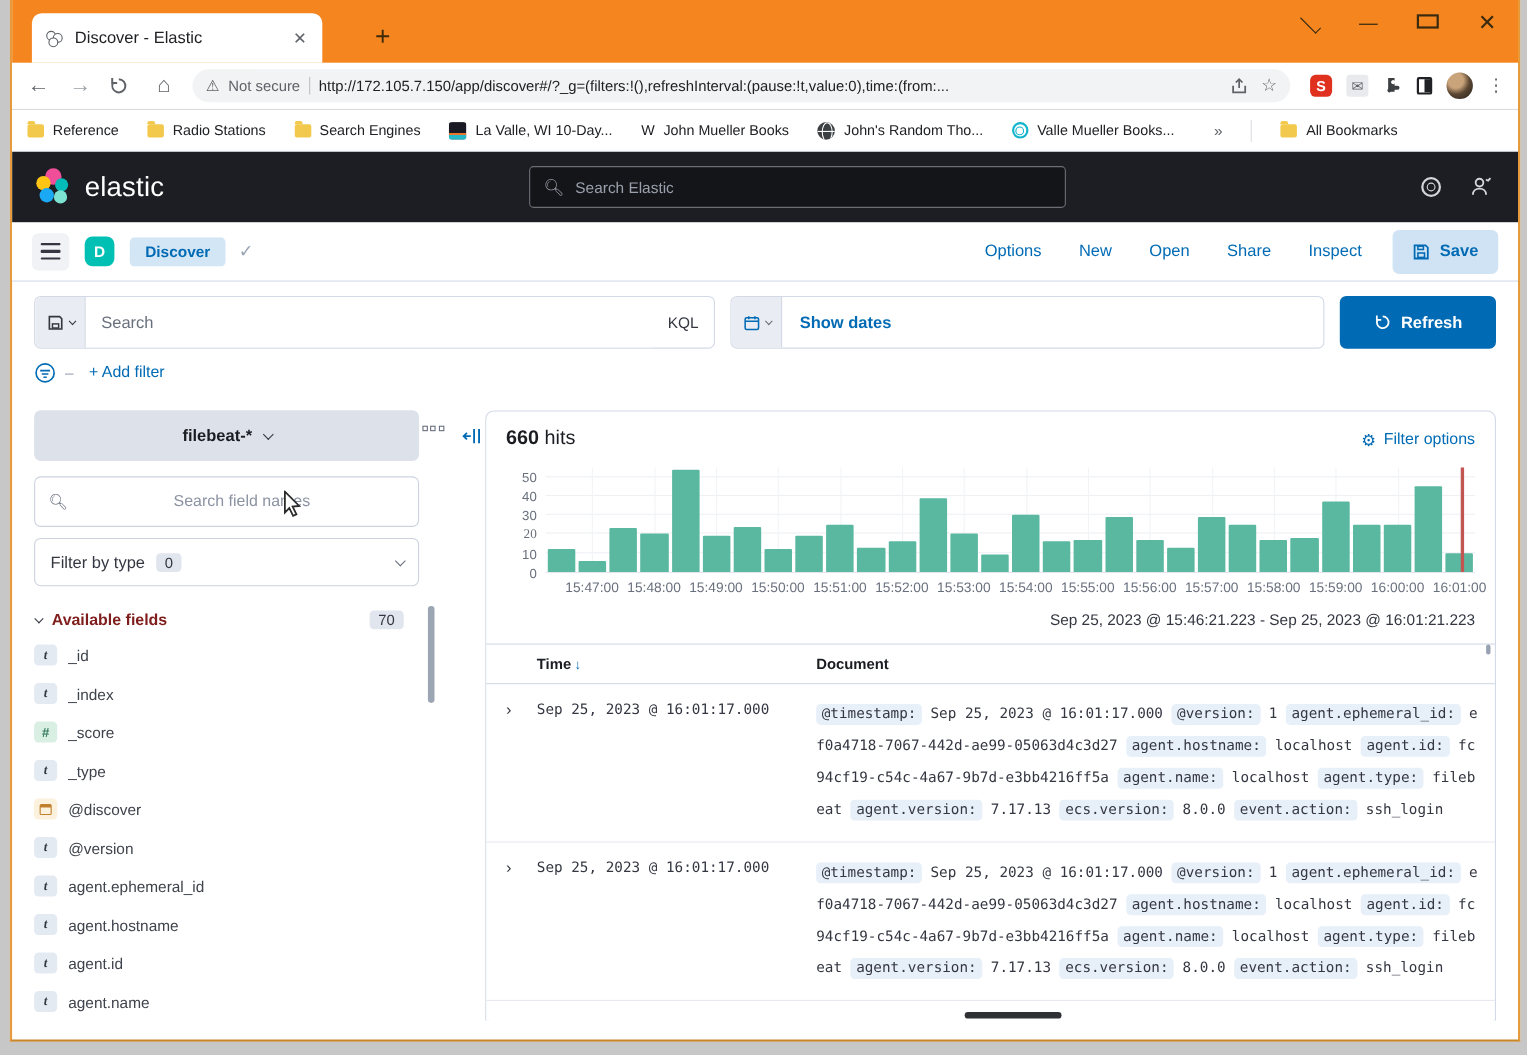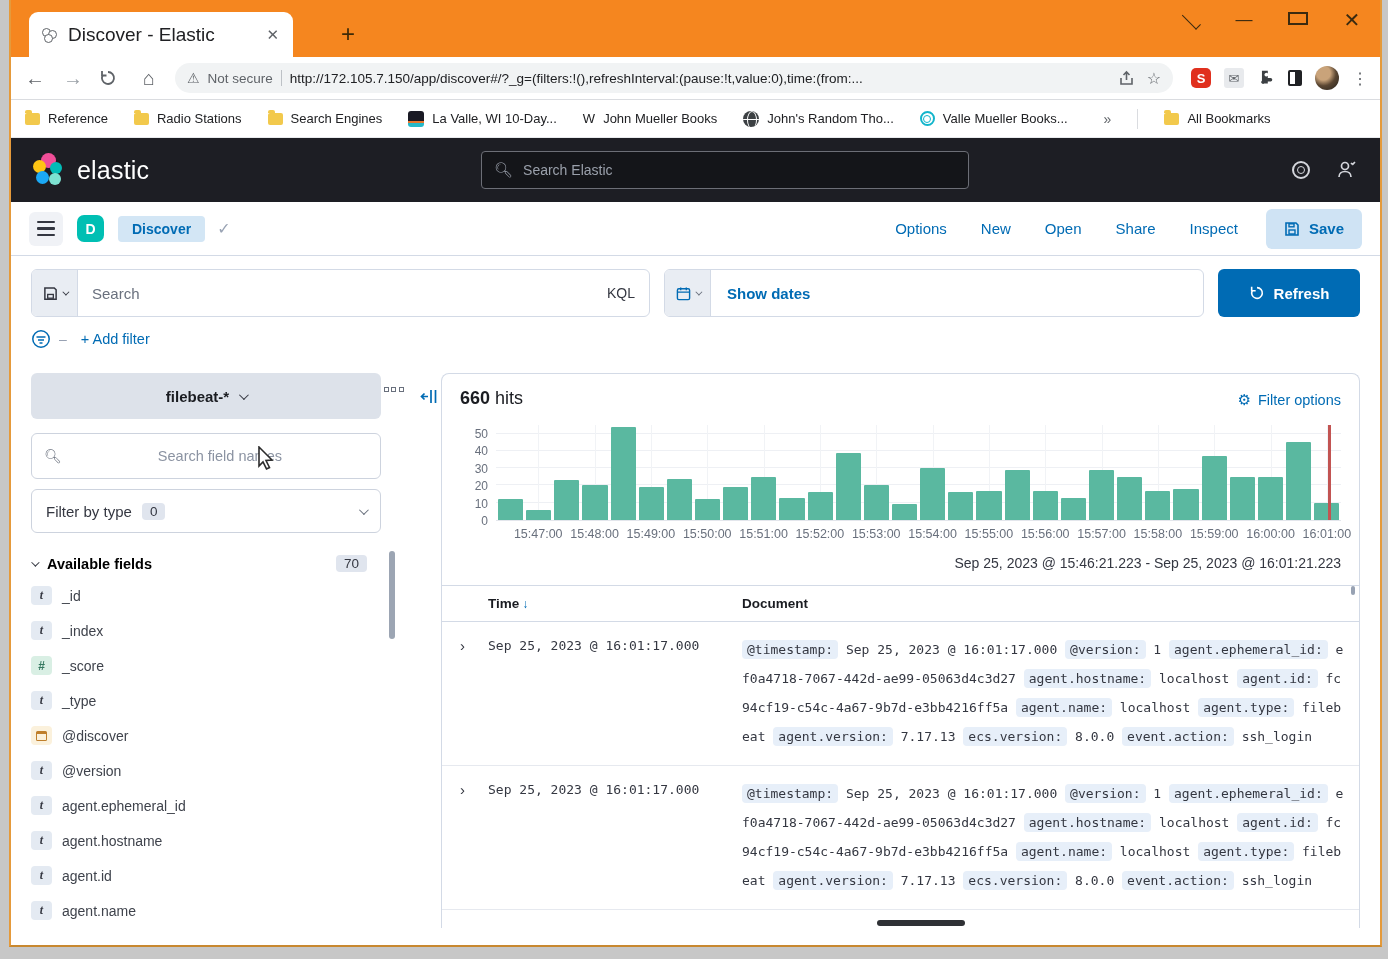--- a/index.html
+++ b/index.html
@@ -5,21 +5,21 @@
   * { box-sizing: border-box; margin: 0; padding: 0; }
   html,body { width:1388px; height:959px; overflow:hidden; background:#c7c7c7;
     font-family:"Liberation Sans", sans-serif; font-size:14px; color:#343741; }
   .window { position:absolute; left:9px; top:0; width:1373px; height:947px;
     border-left:2px solid #e59a3b; border-right:2px solid #e59a3b; border-bottom:2px solid #c8882f;
     background:#fff; overflow:hidden; }
   
   .titlebar { height:57px; background:#f5861f; position:relative; }
   .tab { position:absolute; left:18px; top:12px; width:264px; height:45px; background:#fff;
     border-radius:9px 9px 0 0; display:flex; align-items:center; padding:0 10px 0 12px; }
-  .tab-title { flex:1; font-size:19px; color:#202124; white-space:nowrap; overflow:hidden; }
+  .tab-title { flex:1; font-size:15px; color:#202124; white-space:nowrap; overflow:hidden; }
   .tab-close { color:#5f6368; font-size:15px; cursor:default; padding:0 4px; }
   .favicon { width:18px; height:18px; position:relative; margin-right:9px; }
   .favicon i { position:absolute; border:1.6px solid #5f6368; border-radius:50%; background:#fff; }
   .favicon i:nth-child(1){ width:9px; height:9px; left:1px; top:2px; }
   .favicon i:nth-child(2){ width:9px; height:9px; left:7px; top:4px; }
   .favicon i:nth-child(3){ width:9px; height:9px; left:3px; top:8px; }
   .newtab { position:absolute; left:330px; top:20px; color:#3d2a07; font-size:24px; font-weight:400; }
   .wincontrols { position:absolute; right:18px; top:8px; display:flex; gap:34px; align-items:center;
     color:#3a2a10; font-size:17px; }
   .wincontrols span { width:20px; text-align:center; }
@@ -126,21 +126,21 @@
   .fsearch { margin-top:14px; height:46px; border:1px solid #cdd3de; border-radius:6px; display:flex;
     align-items:center; padding:0 12px; gap:10px; color:#69707d; background:#fff; }
   .fsearch input { border:0; outline:none; flex:1; font-size:14.5px; color:#343741;
     font-family:"Liberation Sans", sans-serif;text-align:center; }
   .fsearch input::placeholder { color:#8b93a2; }
   .ftype { margin-top:10px; height:44px; border:1px solid #cdd3de; border-radius:6px; display:flex;
     align-items:center; padding:0 14px; gap:10px; color:#343741; font-size:15px; }
   .cntbadge { background:#e0e5ee; border-radius:4px; padding:1px 8px; font-size:13.5px; color:#343741; }
   .ftype .chev { margin-left:auto; color:#69707d; }
   .avail { margin-top:22px; display:flex; align-items:center; gap:10px; }
-  .avail b { font-size:14.5px; color:#000000; }
+  .avail b { font-size:14.5px; color:#7f1d1d; }
   .avail .cntbadge { margin-left:auto; margin-right:14px; }
   .field-list { margin-top:6px; }
   .field-row { display:flex; align-items:center; gap:10px; height:35px; }
   .fbadge { width:21px; height:19px; border-radius:4px; display:flex; align-items:center; justify-content:center;
     font-size:12px; font-weight:bold; flex:none; }
   .fbadge.str { background:#e4eaf2; color:#343741; font-style:italic; font-family:"Liberation Serif", serif; }
   .fbadge.num { background:#d9efe4; color:#357960; }
   .fbadge.date { background:#fbf1dc; }
   .cal { width:11px; height:10px; border:1.4px solid #bf7f2c; border-top:3.5px solid #bf7f2c; border-radius:1.5px; }
   .fname { font-size:14px; color:#3f434c; }
@@ -460,21 +460,21 @@
         <span class="chart-opts">
           <span style="font-size:15px">⚙</span>
           <span>Filter options</span>
         </span>
       </div>
 
       <div class="chart">
         <div class="yaxis" id="yaxis">
             <span style="bottom: 0%;">0</span>
             <span style="bottom: 18.1818%;">10</span>
-            <span style="bottom: 36.3636%;">20</span>
+            <span style="bottom: 36.3636%; font-family: Liberation Serif, serif;">20</span>
             <span style="bottom: 54.5455%;">30</span>
             <span style="bottom: 72.7273%;">40</span>
             <span style="bottom: 90.9091%;">50</span>
           </div>
         <div class="plot" id="plot">
             <div class="gridline" style="bottom: 18.1818%;"></div>
             <div class="gridline" style="bottom: 36.3636%;"></div>
             <div class="gridline" style="bottom: 54.5455%;"></div>
             <div class="gridline" style="bottom: 72.7273%;"></div>
             <div class="gridline" style="bottom: 90.9091%;"></div>

